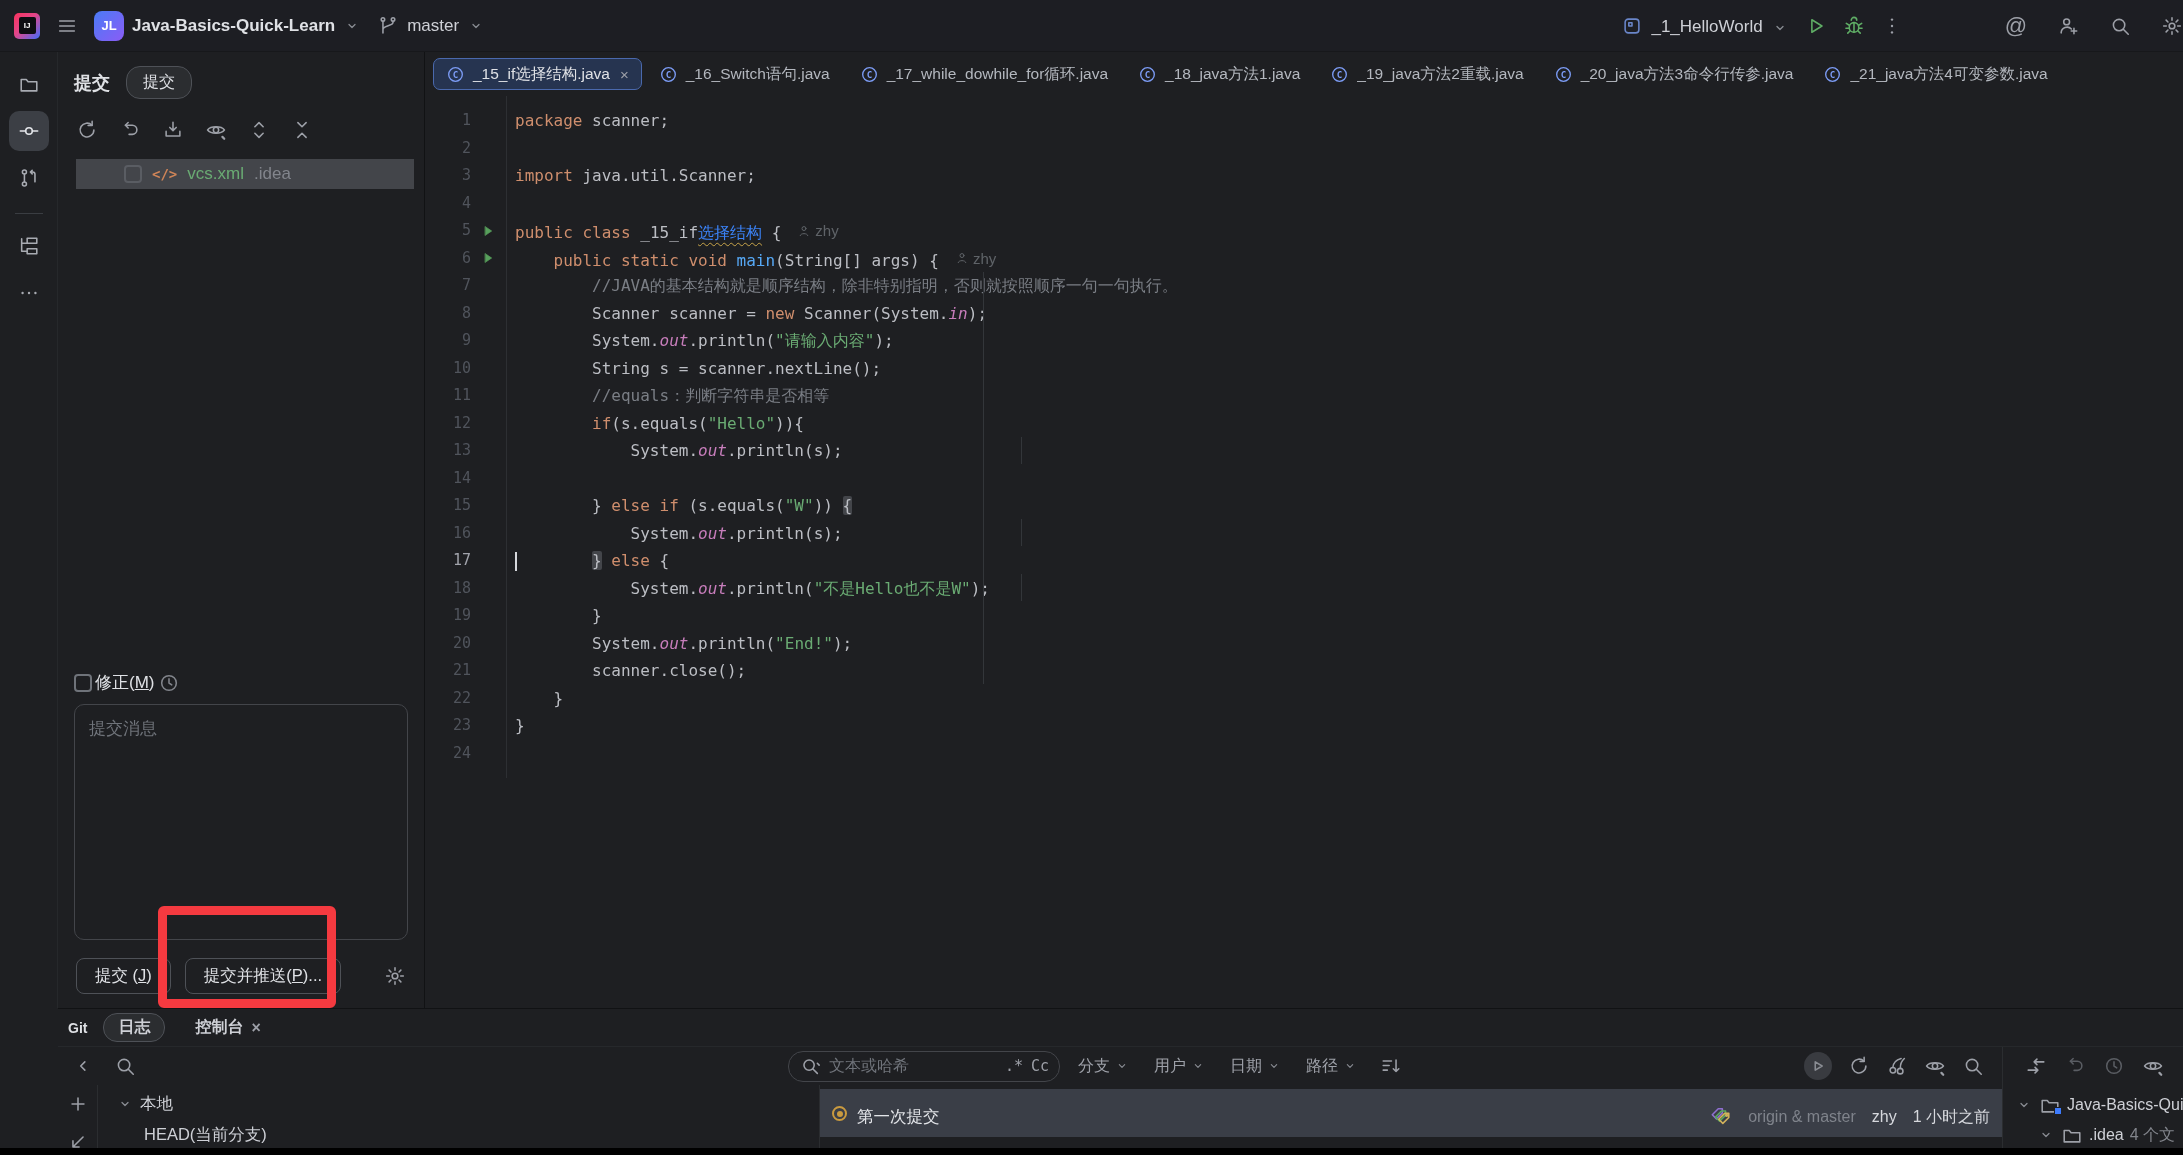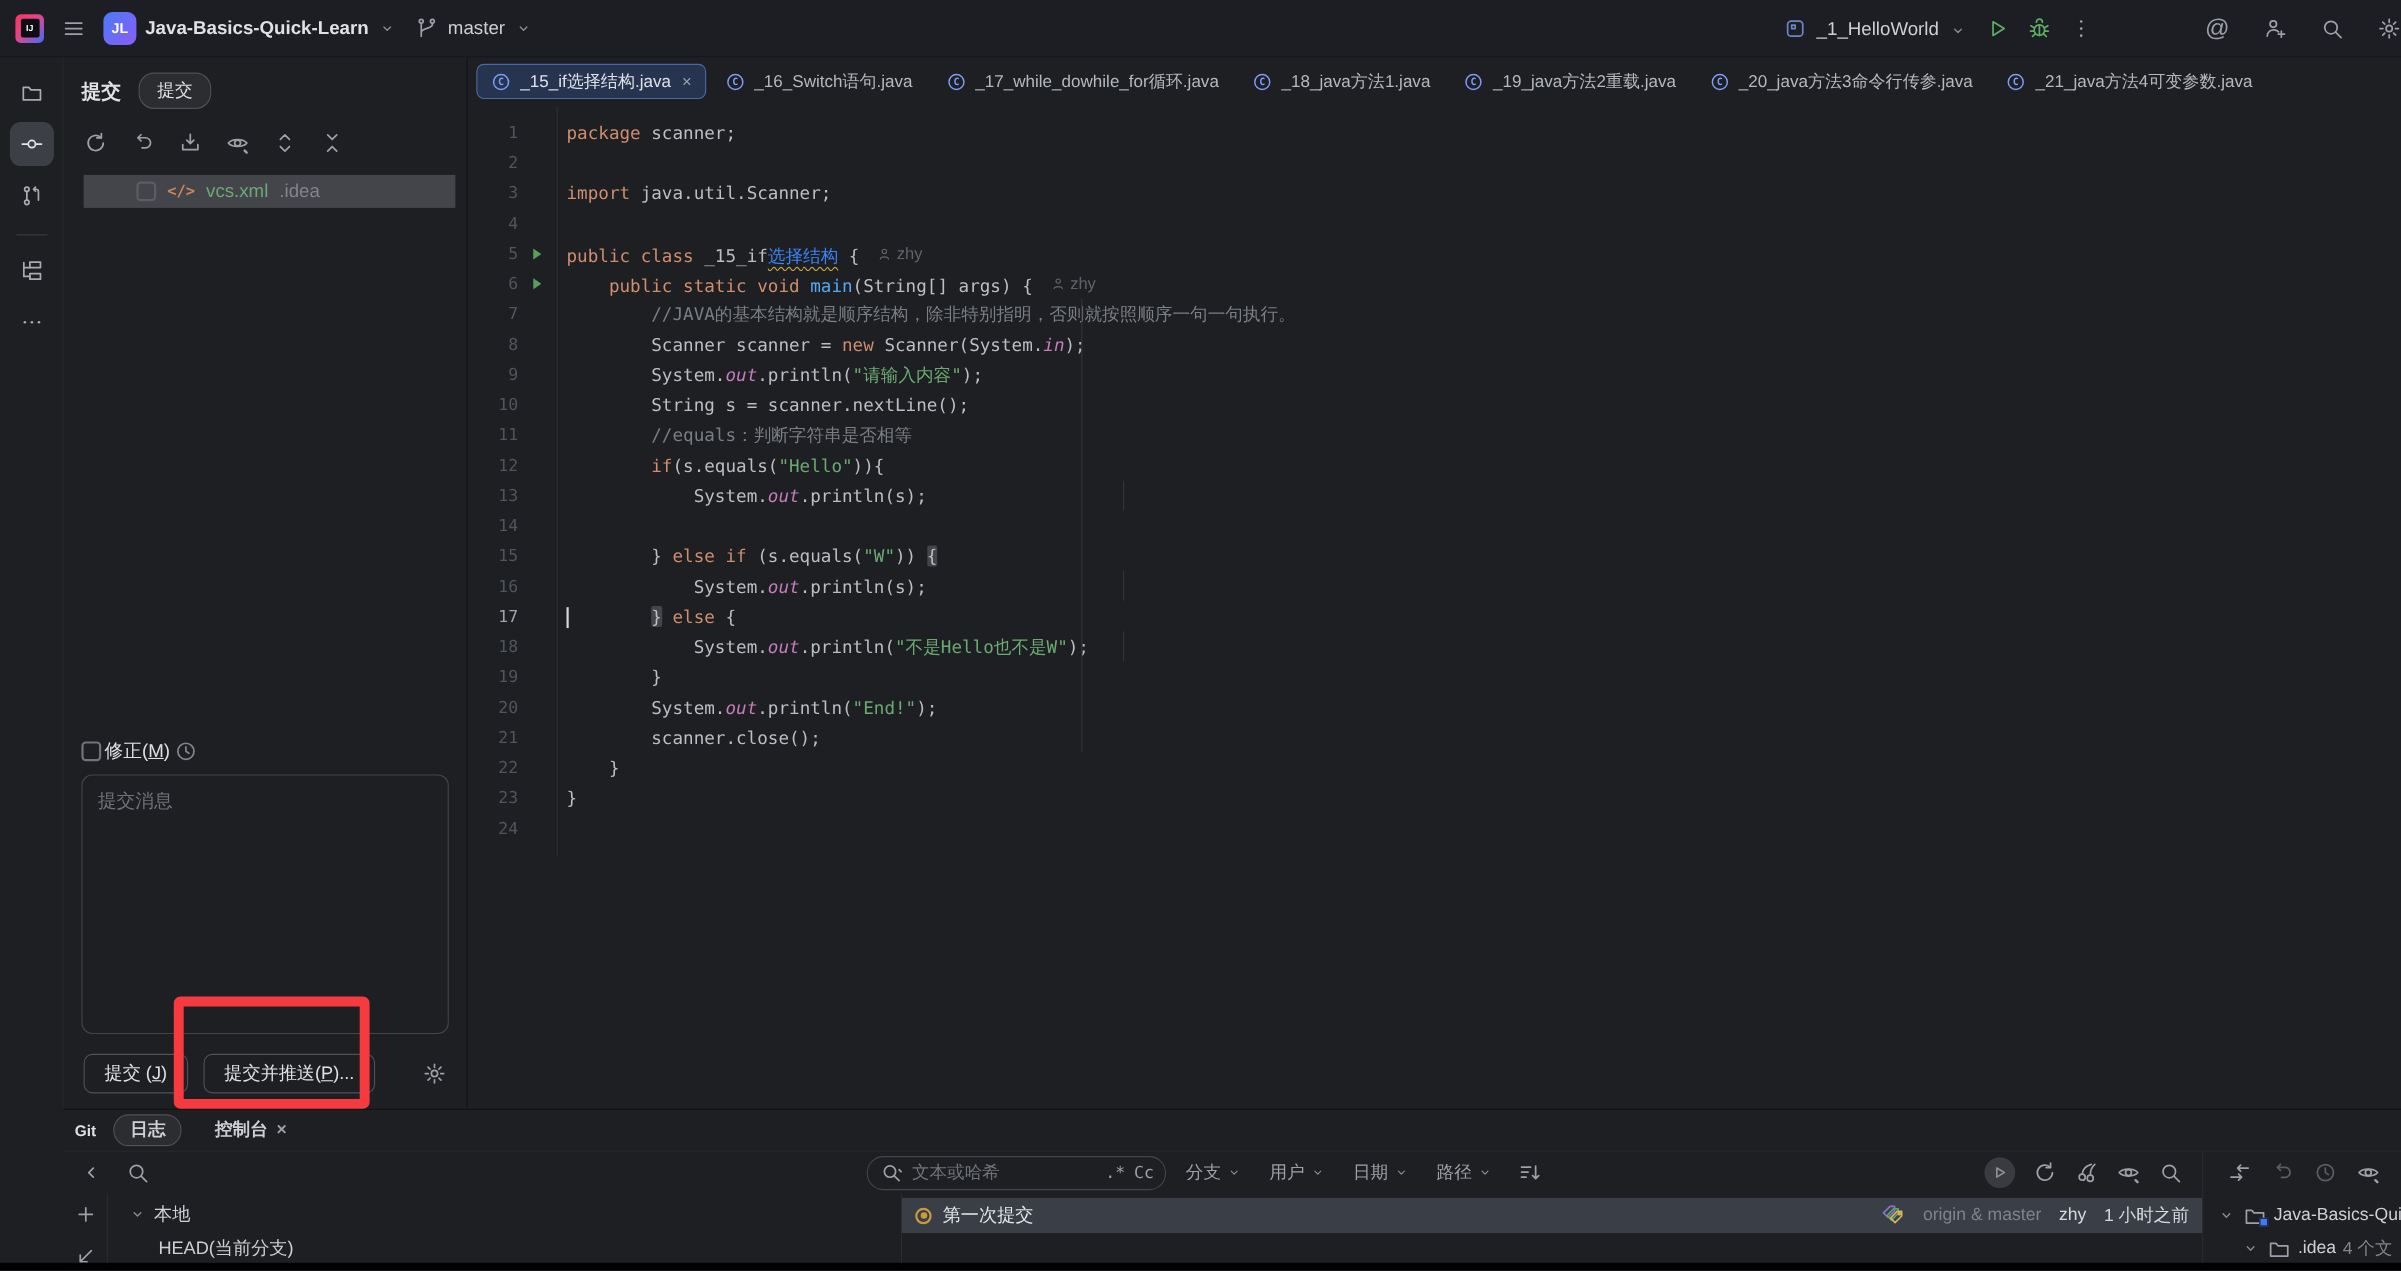--- a/index.html
+++ b/index.html
@@ -98,21 +98,21 @@
   #log-icons { display:flex; align-items:center; gap:16px; margin-left:auto; padding-right:18px; }
   .disabled { color:#5a5d63; }
   .runc { width:28px; height:28px; border-radius:50%; background:#393b40; display:flex; align-items:center; justify-content:center; color:#8a8d93; }
   #detail-icons { display:flex; align-items:center; gap:17px; border-left:1px solid #2b2d30; padding-left:22px; width:181px; flex:none; align-self:stretch; }
   #gp-content { flex:1; display:flex; min-height:0; }
   #gp-side { width:40px; flex:none; border-right:1px solid #2b2d30; display:flex; flex-direction:column; align-items:center; gap:16px; padding-top:8px; color:#9da0a8; }
   #branch-tree { width:722px; flex:none; border-right:1px solid #2b2d30; padding-top:4px; }
   #head-row { padding-left:46px; height:32px; display:flex; align-items:center; font-size:16.5px; color:#ced0d6; }
   #local-row { padding-left:18px; height:30px; display:flex; align-items:center; gap:6px; font-size:16.5px; color:#ced0d6; }
   #commit-list { flex:1; padding-top:4px; min-width:0; }
-  #commit-row { height:32px; background:#3a3e47; display:flex; align-items:center; padding:0 12px 0 12px; gap:10px; }
+  #commit-row { height:48px; background:#3a3e47; display:flex; align-items:flex-start; padding:17px 12px 0 12px; gap:10px; }
   .graph-dot { width:15px; height:15px; border-radius:50%; border:2.5px solid #c99a3f; position:relative; flex:none; }
   .graph-dot::after { content:""; position:absolute; inset:2.5px; border-radius:50%; background:#c99a3f; }
   #commit-msg-lbl { font-size:16.5px; color:#e3e5e9; flex:1; white-space:nowrap; overflow:hidden; }
   #commit-meta { display:flex; align-items:center; gap:16px; white-space:nowrap; }
   #commit-refs { color:#7f838b; font-size:16px; }
   .meta-txt { color:#d6d8dd; font-size:16px; }
   #right-tree { width:181px; flex:none; border-left:1px solid #2b2d30; padding-top:4px; overflow:hidden; }
   .rt-row { display:flex; align-items:center; gap:6px; height:32px; font-size:16px; color:#ced0d6; white-space:nowrap; }
   .folder-ic { color:#9da0a8; position:relative; }
   .badge { position:absolute; right:-1px; bottom:1px; width:8px; height:8px; background:#3d7bfd; border:1px solid #1e1f22; }

